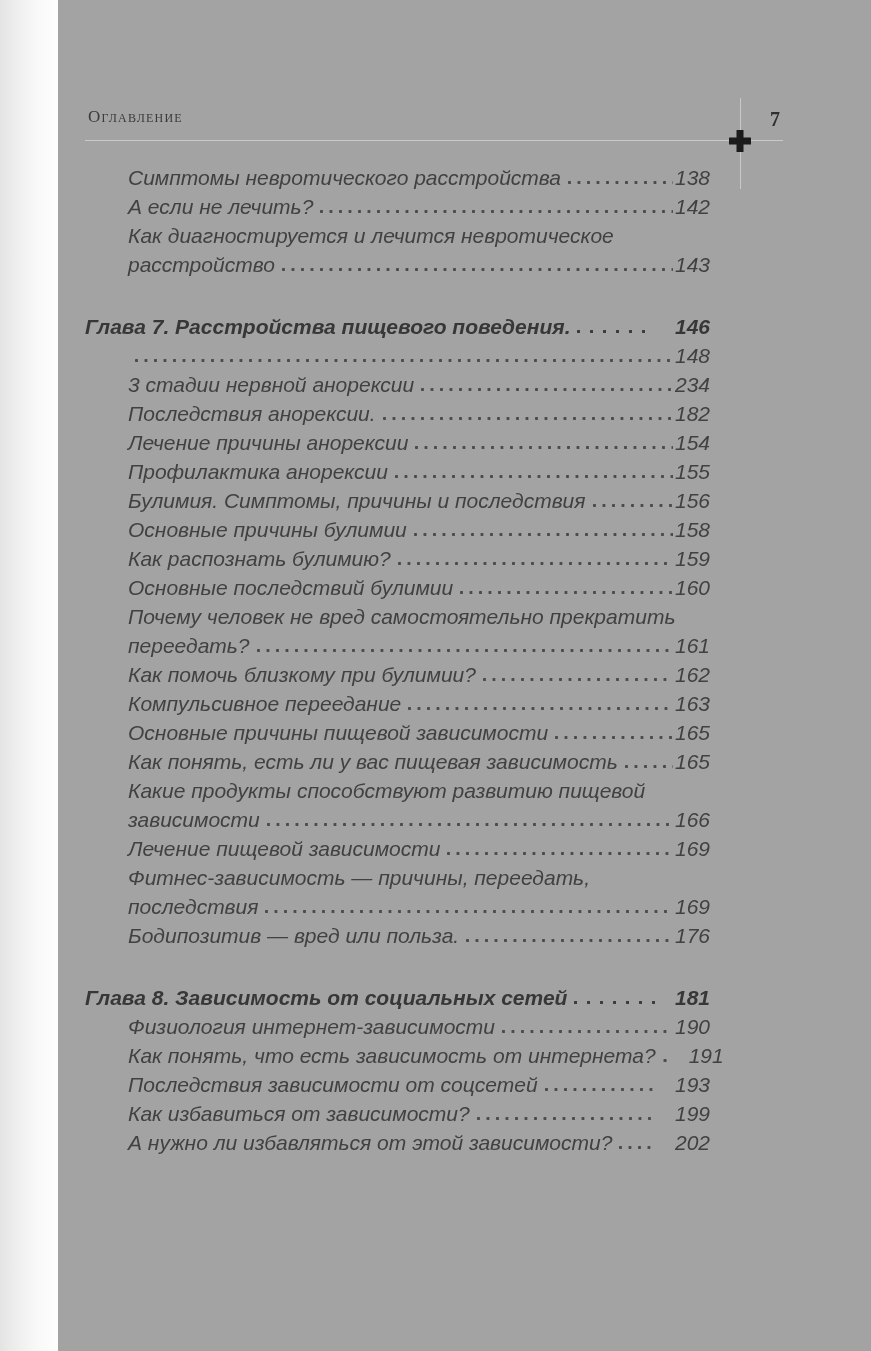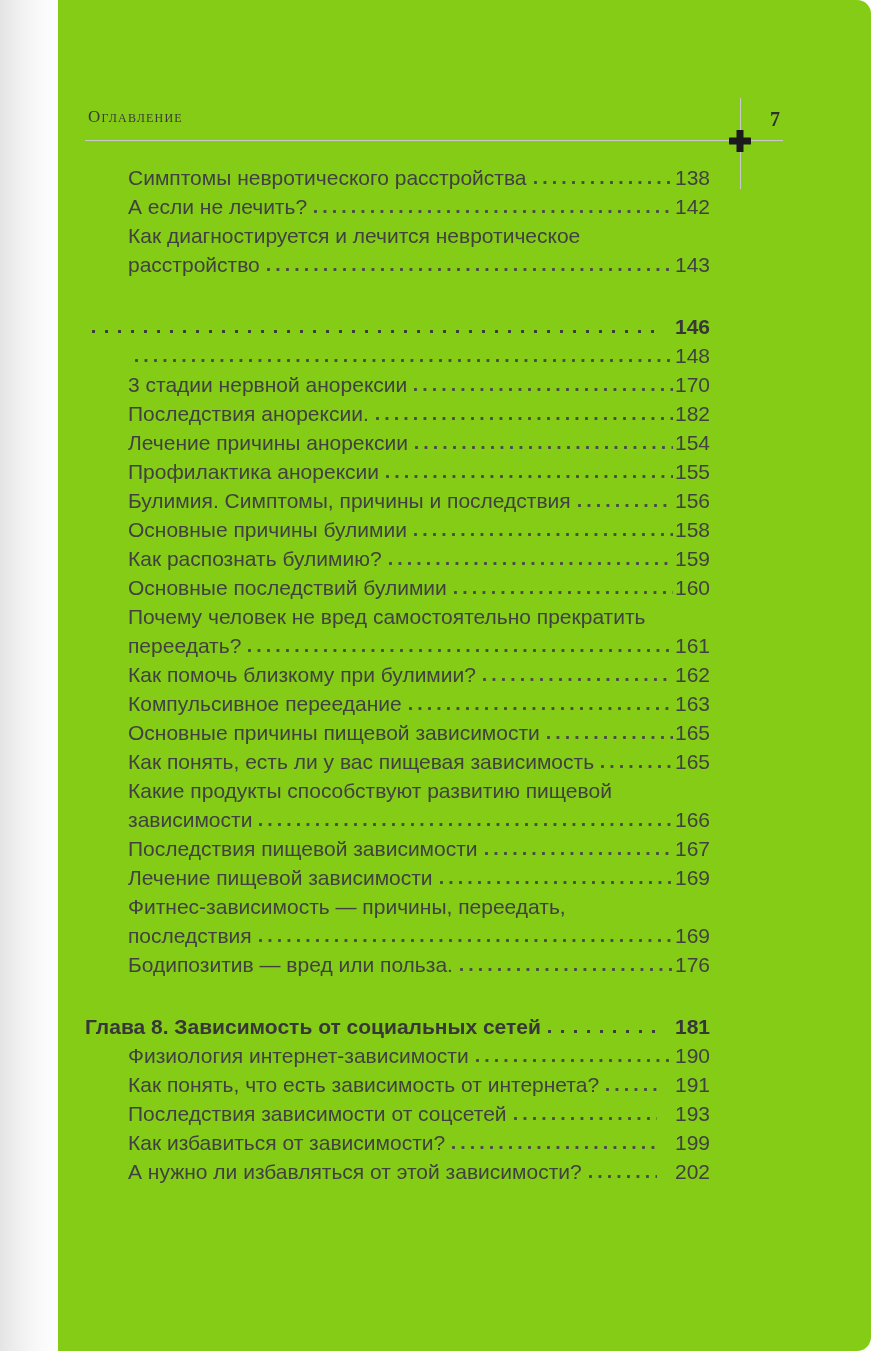--- a/index.html
+++ b/index.html
@@ -1,21 +1,21 @@
 <!DOCTYPE html>
 <html><head>
 <meta charset="utf-8">
 <style>
   html,body{margin:0;padding:0;}
   body{
     width:871px;height:1351px;position:relative;overflow:hidden;
     background:#fefefe;
     font-family:"Liberation Sans",sans-serif;
   }
-  .page{position:absolute;inset:0;background:#84cc16;border-radius:14px;}
+  .page{position:absolute;inset:0;background:#a3a3a3;}
   
   .gutter{
     position:absolute;left:0;top:0;width:58px;height:100%;
     background:linear-gradient(to right,#e4e4e4 0%,#efefef 30%,#f9f9f9 65%,#fefefe 100%);
   }
   
   .running-head{
     position:absolute;left:88px;top:106px;
     font-family:"Liberation Serif","DejaVu Serif",serif;
     font-variant:small-caps;font-size:17px;letter-spacing:1.2px;
@@ -62,51 +62,52 @@
   <div class="folio">7</div>
   <div class="head-rule"></div>
   <div class="crop-vline"></div>
   <div class="crop-plus">
     <svg viewBox="0 0 22 22" width="22" height="22" aria-hidden="true">
       <rect x="0" y="7.5" width="22" height="7" rx="0.5" fill="#1b1b1b"></rect>
       <rect x="7.5" y="0" width="7" height="22" rx="0.5" fill="#1b1b1b"></rect>
     </svg>
   </div>
 
-  <div class="toc" id="toc" style="color: rgb(65, 65, 65);">
+  <div class="toc" id="toc" style="color: rgb(65, 65, 65); font-style: italic;">
       <div class="row entry">
         <span class="title">Симптомы невротического расстройства</span>
         <span class="leader"></span>
         <span class="num">138</span>
       </div>
       <div class="row entry">
         <span class="title">А если не лечить?</span>
         <span class="leader"></span>
         <span class="num">142</span>
       </div>
       <div class="row entry">
         <span class="title">Как диагностируется и лечится невротическое</span>
       </div>
       <div class="row entry">
         <span class="title">расстройство</span>
         <span class="leader"></span>
         <span class="num">143</span>
       </div>
       <div class="row chapter">
+        <span class="title">Глава 7. Расстройства пищевого поведения.</span>
         <span class="leader"></span>
         <span class="num gap">146</span>
       </div>
       <div class="row entry">
         <span class="leader"></span>
         <span class="num">148</span>
       </div>
       <div class="row entry">
         <span class="title">3 стадии нервной анорексии</span>
         <span class="leader"></span>
-        <span class="num">170</span>
+        <span class="num">234</span>
       </div>
       <div class="row entry">
         <span class="title">Последствия анорексии.</span>
         <span class="leader"></span>
         <span class="num">182</span>
       </div>
       <div class="row entry">
         <span class="title">Лечение причины анорексии</span>
         <span class="leader"></span>
         <span class="num">154</span>
@@ -164,25 +165,20 @@
         <span class="leader"></span>
         <span class="num">165</span>
       </div>
       <div class="row entry">
         <span class="title">Какие продукты способствуют развитию пищевой</span>
       </div>
       <div class="row entry">
         <span class="title">зависимости</span>
         <span class="leader"></span>
         <span class="num">166</span>
-      </div>
-      <div class="row entry">
-        <span class="title">Последствия пищевой зависимости</span>
-        <span class="leader"></span>
-        <span class="num">167</span>
       </div>
       <div class="row entry">
         <span class="title">Лечение пищевой зависимости</span>
         <span class="leader"></span>
         <span class="num">169</span>
       </div>
       <div class="row entry">
         <span class="title">Фитнес-зависимость — причины, переедать,</span>
       </div>
       <div class="row entry">

